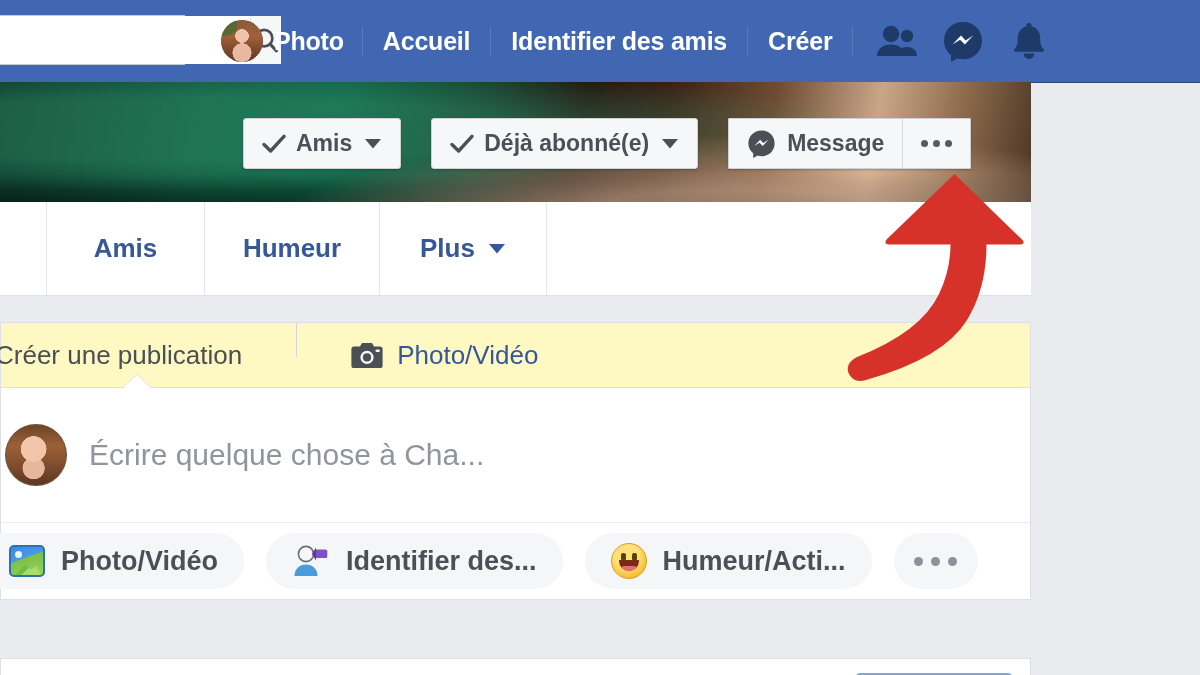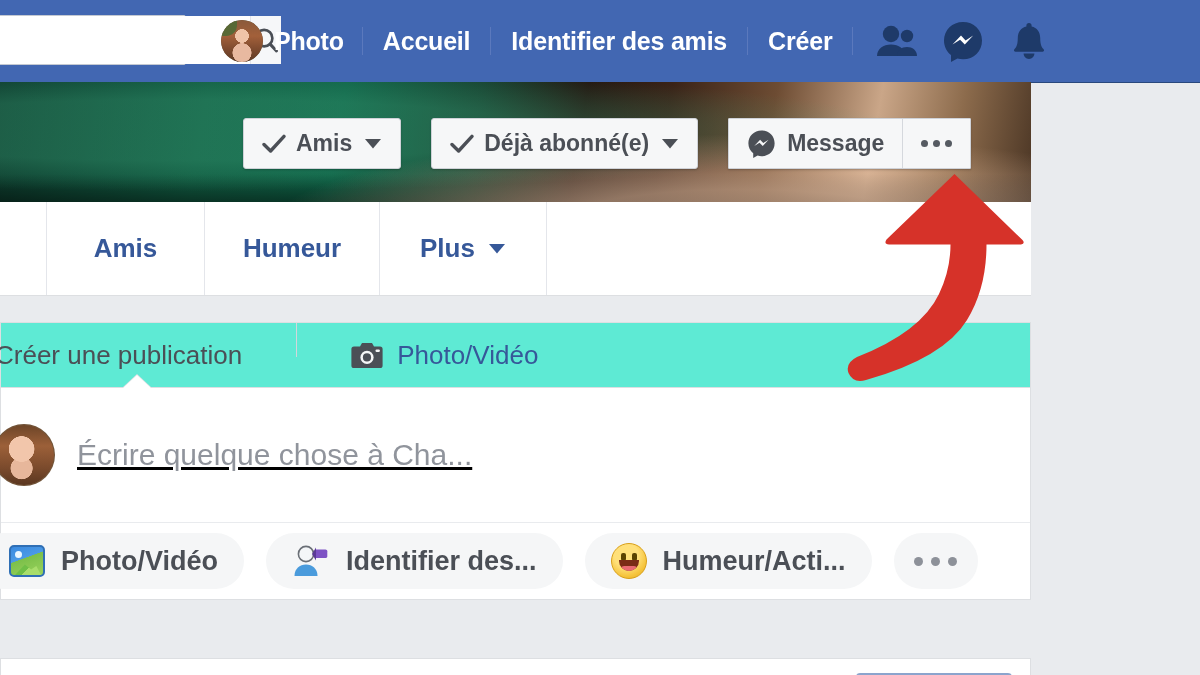--- a/index.html
+++ b/index.html
@@ -135,21 +135,21 @@
 
   
   .content{position:absolute;left:0;top:296px;width:1031px;bottom:0;background:#e9ebee;}
   .composer{
     position:absolute;left:0;top:26px;width:1031px;
     background:#fff;border:1px solid #dddfe2;border-top:1px solid #dddfe2;
     box-sizing:border-box;
   }
   .composer-tabs{
     height:64px;display:flex;
-    background:#5eead4;border-bottom:1px solid #dddfe2;
+    background:#fef9c3;border-bottom:1px solid #dddfe2;
     padding-left:0;position:relative;gap:32px;
   }
   .ctab{
     display:flex;align-items:center;gap:14px;
     font-size:26px;cursor:pointer;white-space:nowrap;
   }
   .ctab-active{color:#4b4f56;font-weight:normal;margin-left:-6px;}
   .ctab-sep{width:1px;height:34px;background:#d3d6db;margin:0 22px;}
   .ctab-link{color:#365899;}
   .pointer{
@@ -157,21 +157,21 @@
     border-left:14px solid transparent;border-right:14px solid transparent;
     border-bottom:13px solid #fff;
   }
   .pointer-o{
     position:absolute;left:121px;bottom:-1px;width:0;height:0;
     border-left:15px solid transparent;border-right:15px solid transparent;
     border-bottom:14px solid #dddfe2;
   }
 
   .composer-body{
-    height:134px;display:flex;align-items:center;padding-left:0;text-decoration:underline;
+    height:134px;display:flex;align-items:center;padding-left:12px;
   }
   .c-avatar{
     width:62px;height:62px;border-radius:50%;overflow:hidden;flex:0 0 62px;
     margin-left:-8px;margin-right:22px;position:relative;background:#7a5a3c;
     border:1px solid rgba(0,0,0,.08);box-sizing:border-box;
   }
   .c-avatar .face{position:absolute;inset:0;border-radius:50%;
     background:
       radial-gradient(circle at 46% 40%, #f2c6ab 0 26%, rgba(0,0,0,0) 27%),
       radial-gradient(circle at 46% 72%, #e7b79b 0 20%, rgba(0,0,0,0) 21%),

